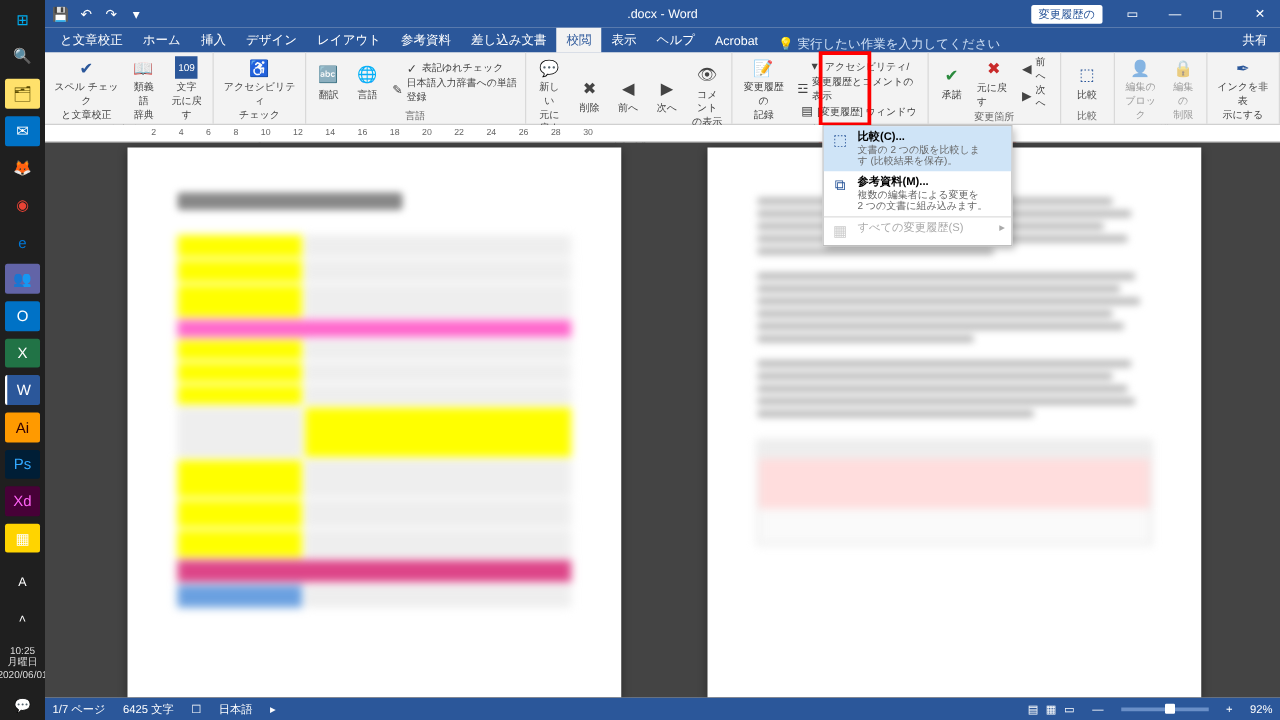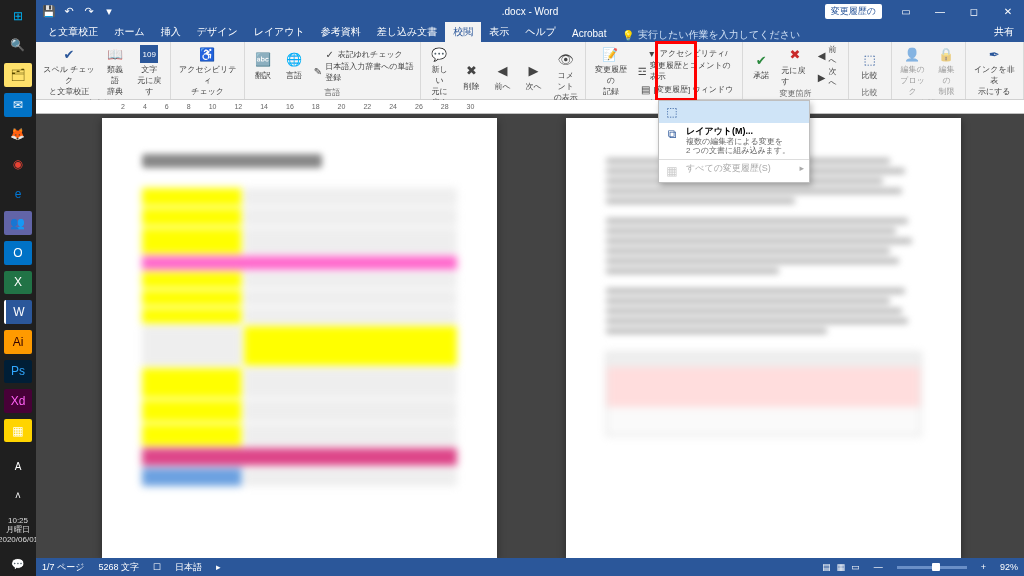--- a/index.html
+++ b/index.html
@@ -297,25 +297,30 @@
         </div>
       <div class="lbl">インク</div>
     </div>
 
     <div class="highlight-btn hl1"></div>
     <div class="highlight-btn hl2"></div>
 
     <div class="dropdown">
       <div class="item hov">
         <span class="dic">⬚</span>
+        <span class="txt">
+            <b>比較(C)...</b>
+            <span class="t2">文書の 2 つの版を比較しま</span>
+            <span class="t2">す (比較結果を保存)。</span>
+          </span>
       </div>
       <div class="item">
         <span class="dic">⧉</span>
         <span class="txt">
-            <b>レイアウト(M)...</b>
+            <b>参考資料(M)...</b>
             <span class="t2">複数の編集者による変更を</span>
             <span class="t2">2 つの文書に組み込みます。</span>
           </span>
       </div>
       <div class="dv"></div>
       <div class="item dis">
         <span class="dic">▦</span>
         <span class="txt">
             <span>すべての変更履歴(S)</span>
           </span>
@@ -399,21 +404,21 @@
           <div style="height:14px;background:#eee"></div>
           <div style="height:40px;background:#fdd"></div>
           <div style="height:28px;background:#fafafa"></div>
         </div>
       </div>
     </div>
   </div>
 
   <div class="statusbar">
     <span>1/7 ページ</span>
-    <span>5268 文字</span>
+    <span>6425 文字</span>
     <span>☐</span>
     <span>日本語</span>
     <span>▸</span>
     <span class="sp"></span>
     <span class="views">
       <span>▤</span>
       <span>▦</span>
       <span>▭</span>
     </span>
     <span>—</span>

